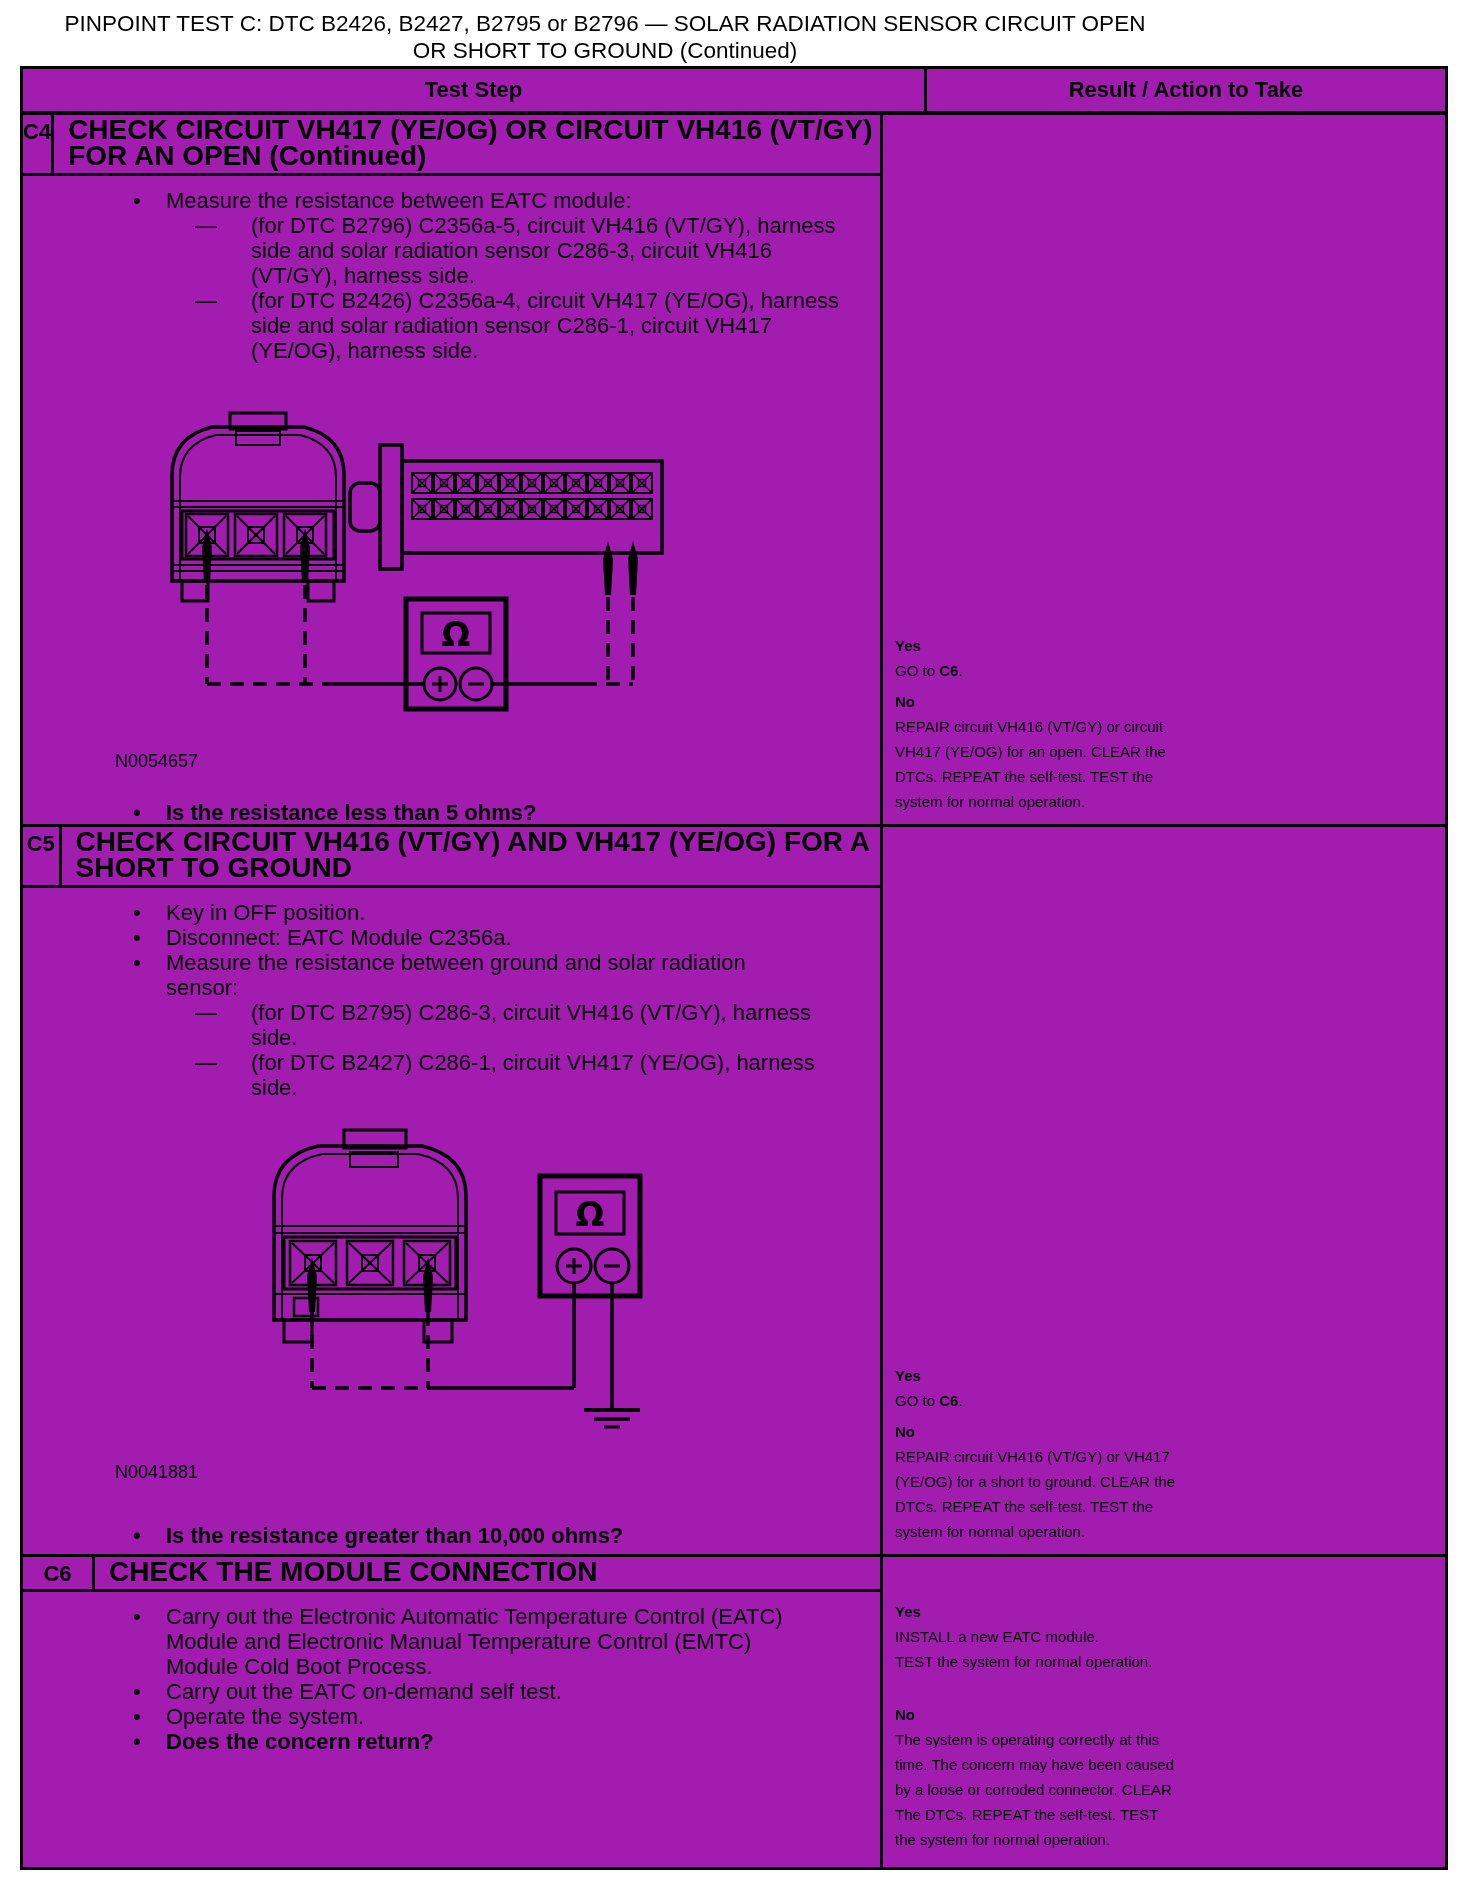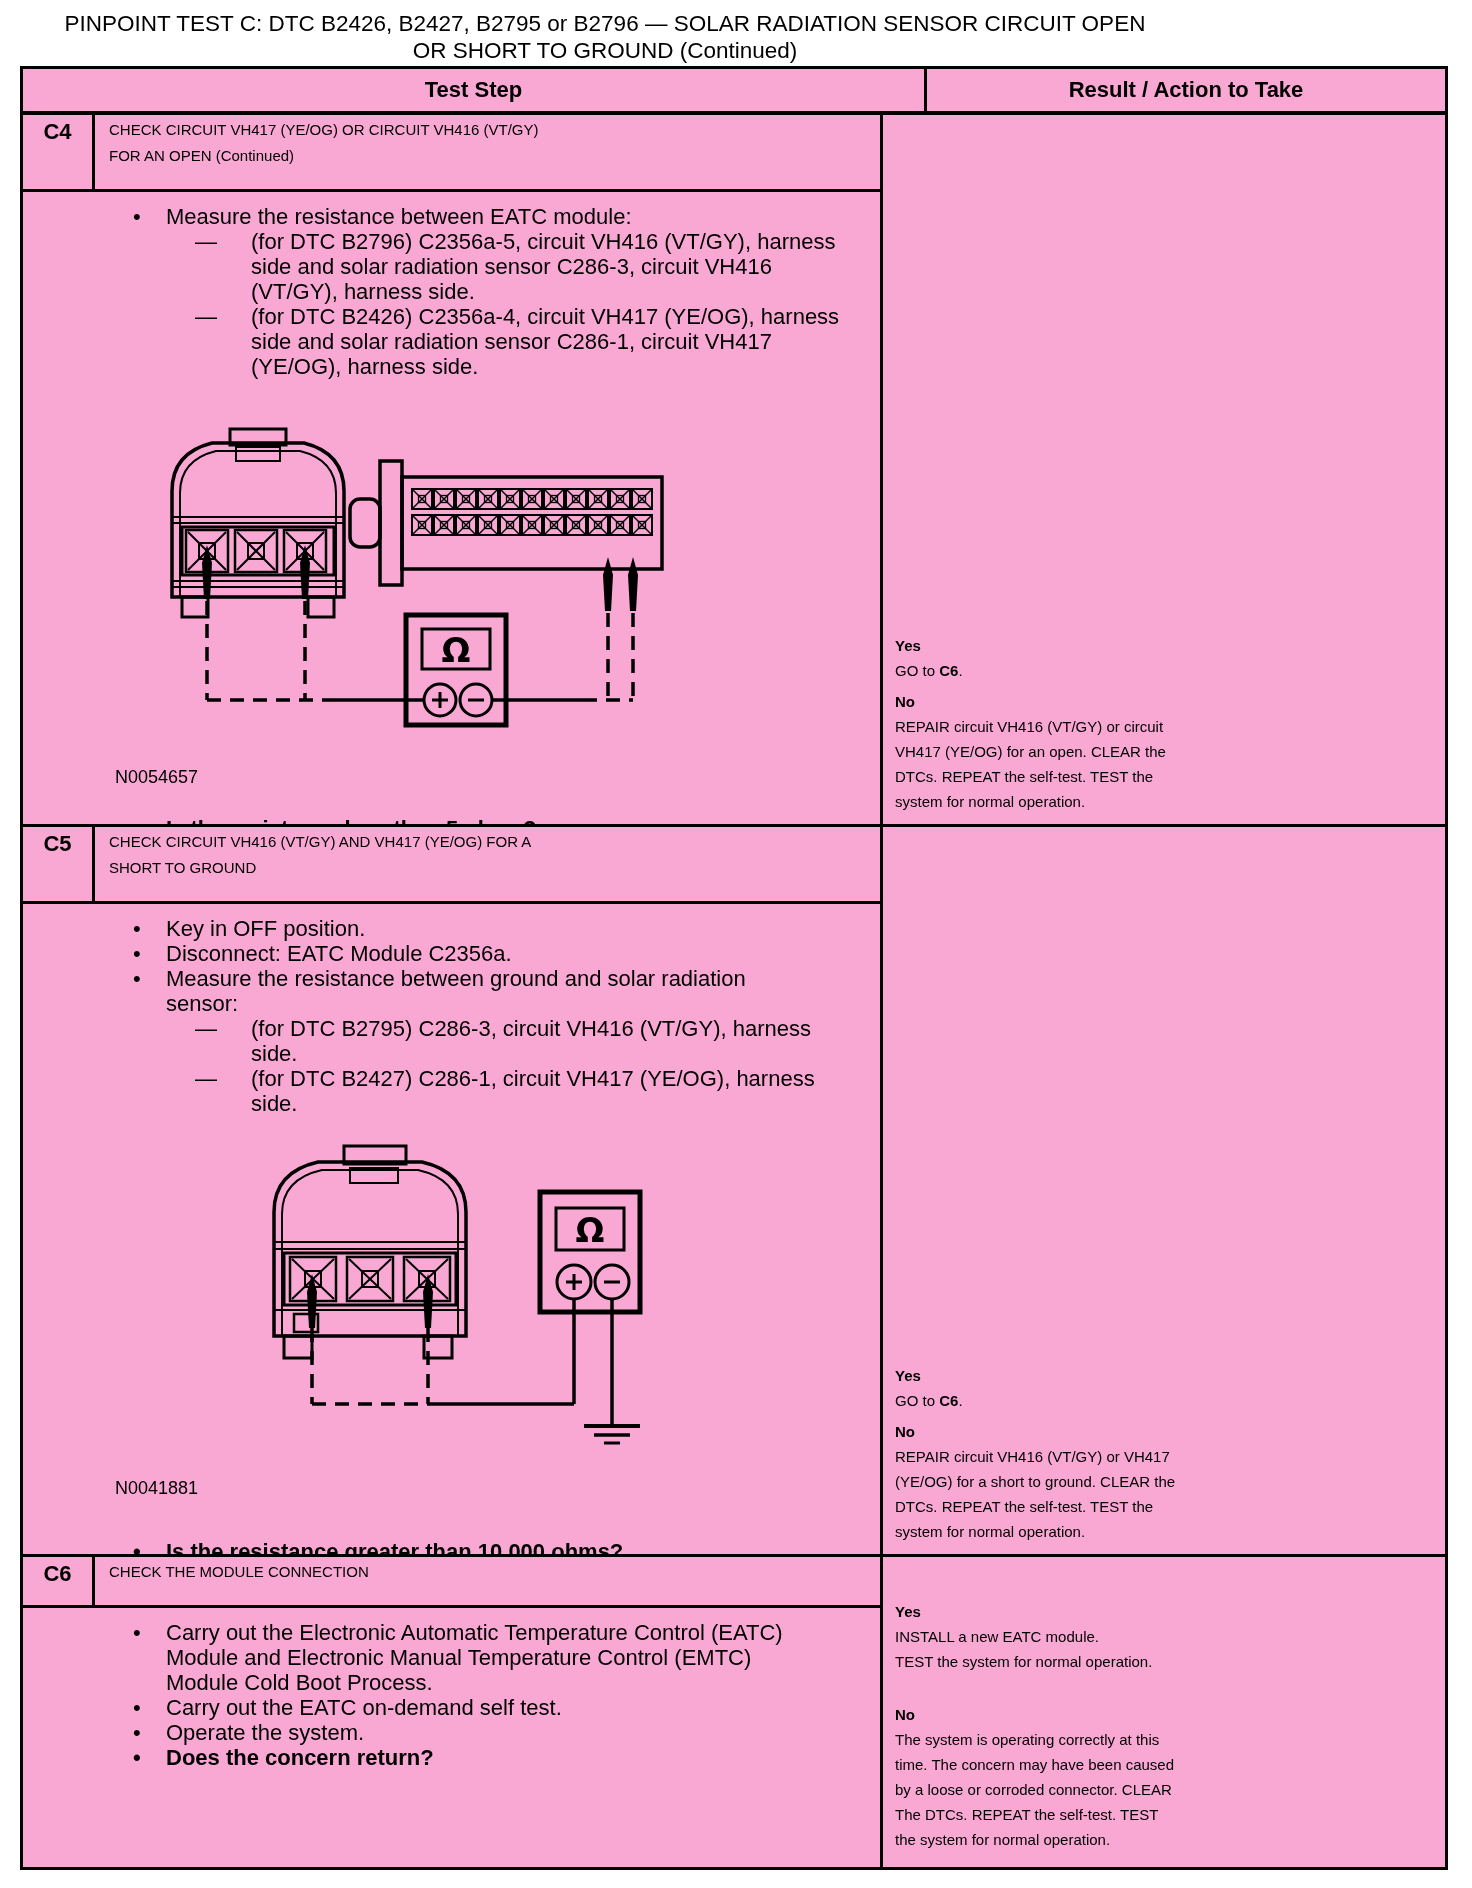--- a/index.html
+++ b/index.html
@@ -3,39 +3,39 @@
 <meta charset="utf-8">
 <style>
   html,body { margin:0; padding:0; background:#ffffff; }
   .page { position:relative; width:1472px; height:1888px; background:#fff;
           font-family:"Liberation Sans", sans-serif; color:#000; overflow:hidden; }
 
   .doc-title { margin:10px 0 0 30px; width:1150px; text-align:center;
                font-weight:400; font-size:22.5px; line-height:27px; }
 
   .ptable { position:absolute; left:20px; top:66px; width:1428px;
-            border:3px solid #000; box-sizing:border-box; background:#f9a8d4; }
+            border:3px solid #000; box-sizing:border-box; background:#a21caf; }
 
   .thead { display:flex; height:46px; border-bottom:4px solid #000;
            box-sizing:border-box; font-weight:700; font-size:22px; }
   .th-step { width:904px; border-right:3px solid #000; box-sizing:border-box;
              display:flex; align-items:center; justify-content:center; }
   .th-result { flex:1; display:flex; align-items:center; justify-content:center; }
 
   .prow { display:flex; box-sizing:border-box; border-bottom:3px solid #000; }
   .prow:last-child { border-bottom:none; }
   .row-c4 { height:712px; } .row-c5 { height:730px; } .row-c6 { height:310px; }
 
   .step-col { width:860px; border-right:3px solid #000; box-sizing:border-box;
               display:flex; flex-direction:column; }
   .step-head { display:flex; border-bottom:3px solid #000; box-sizing:border-box; flex:none; }
   .step-num { width:72px; border-right:3px solid #000; box-sizing:border-box;
               font-weight:700; font-size:22px; display:flex; justify-content:center; padding-top:4px; }
-  .step-title { flex:1; padding:2px 10px 20px 14px; font-weight:400;
-                font-size:15px; line-height:26px; }
+  .step-title { flex:1; padding:2px 10px 4px 14px; font-weight:700;
+                font-size:28px; line-height:26px; }
   .step-body { flex:1; overflow:hidden; font-size:22px; line-height:25px; padding-top:12px; }
 
   .bullet { display:flex; padding-left:110px; }
   .bullet .marker { width:33px; flex:none; }
   .dash { display:flex; padding-left:172px; }
   .dash .marker { width:56px; flex:none; }
   .line { white-space:nowrap; }
   .q { font-weight:700; }
 
   .fig-c4 { margin:44px 0 0 105px; }

